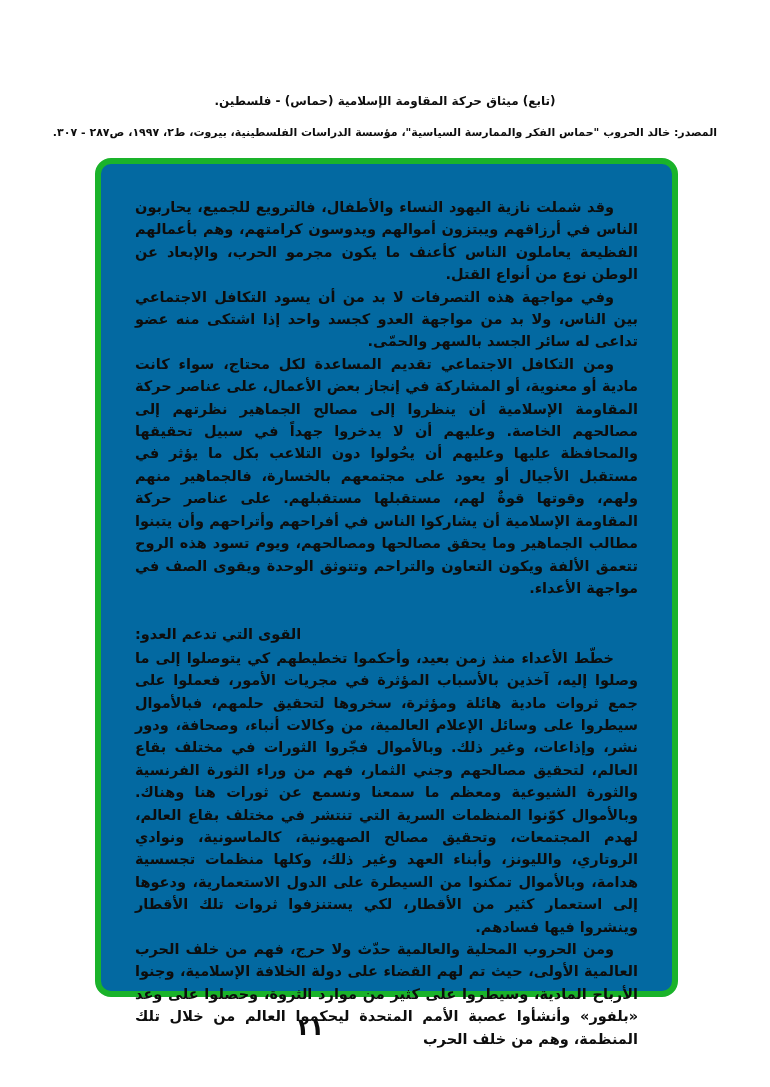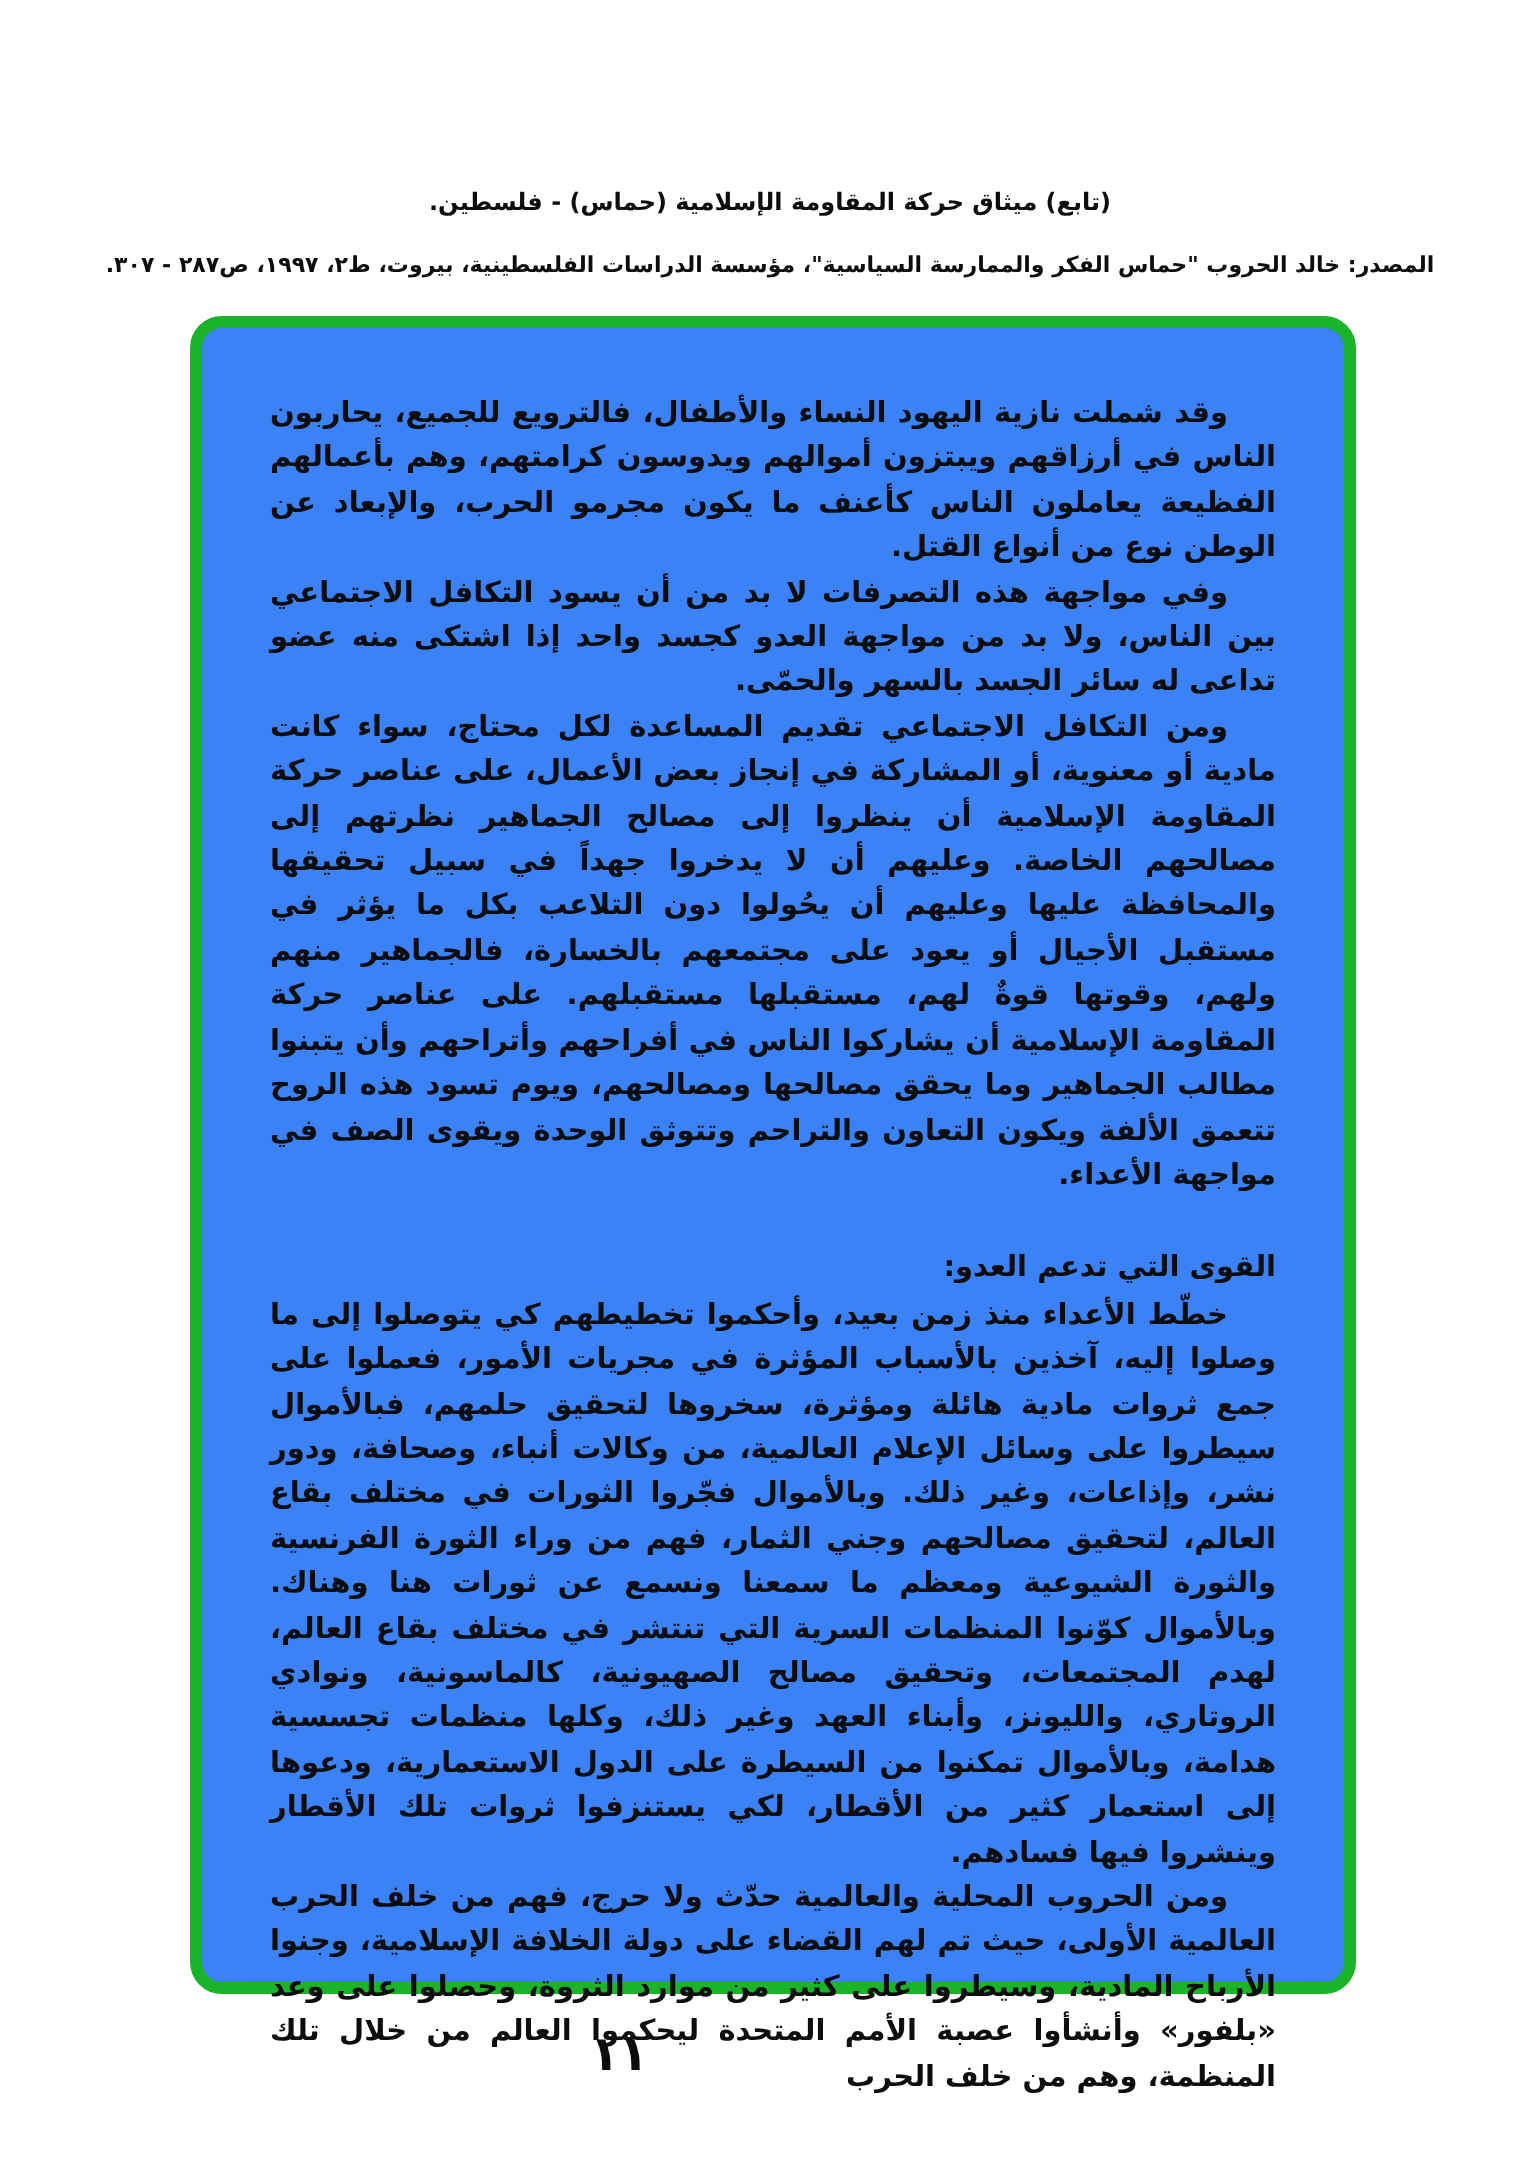--- a/index.html
+++ b/index.html
@@ -39,42 +39,42 @@
   .green-box {
     position: absolute;
     left: 95px;
     top: 158px;
     width: 583px;
     height: 839px;
     box-sizing: border-box;
     border: 6px solid #1ab32a;
     border-radius: 16px;
     padding: 32px 34px 0 34px;
-    background: #3b82f6;
+    background: #0369a1;
   }
   .body-text {
     direction: rtl;
     text-align: justify;
     font-size: 14.5px;
     font-weight: bold;
     line-height: 22.4px;
   }
   .body-text p {
     margin: 0;
     text-indent: 24px;
   }
   .body-text .article-heading {
     margin: 11px 6px 1px 0;
     text-indent: 18px;
     text-align: right;
   }
   .body-text .section-heading {
     margin: 24px 0 1px 0;
     text-indent: 0;
-    text-align: right;
+    text-align: left;
   }
   .page-number {
     position: absolute;
     top: 1013px;
     left: 0;
     width: 619px;
     text-align: center;
     font-size: 24px;
     font-weight: bold;
     direction: rtl;

